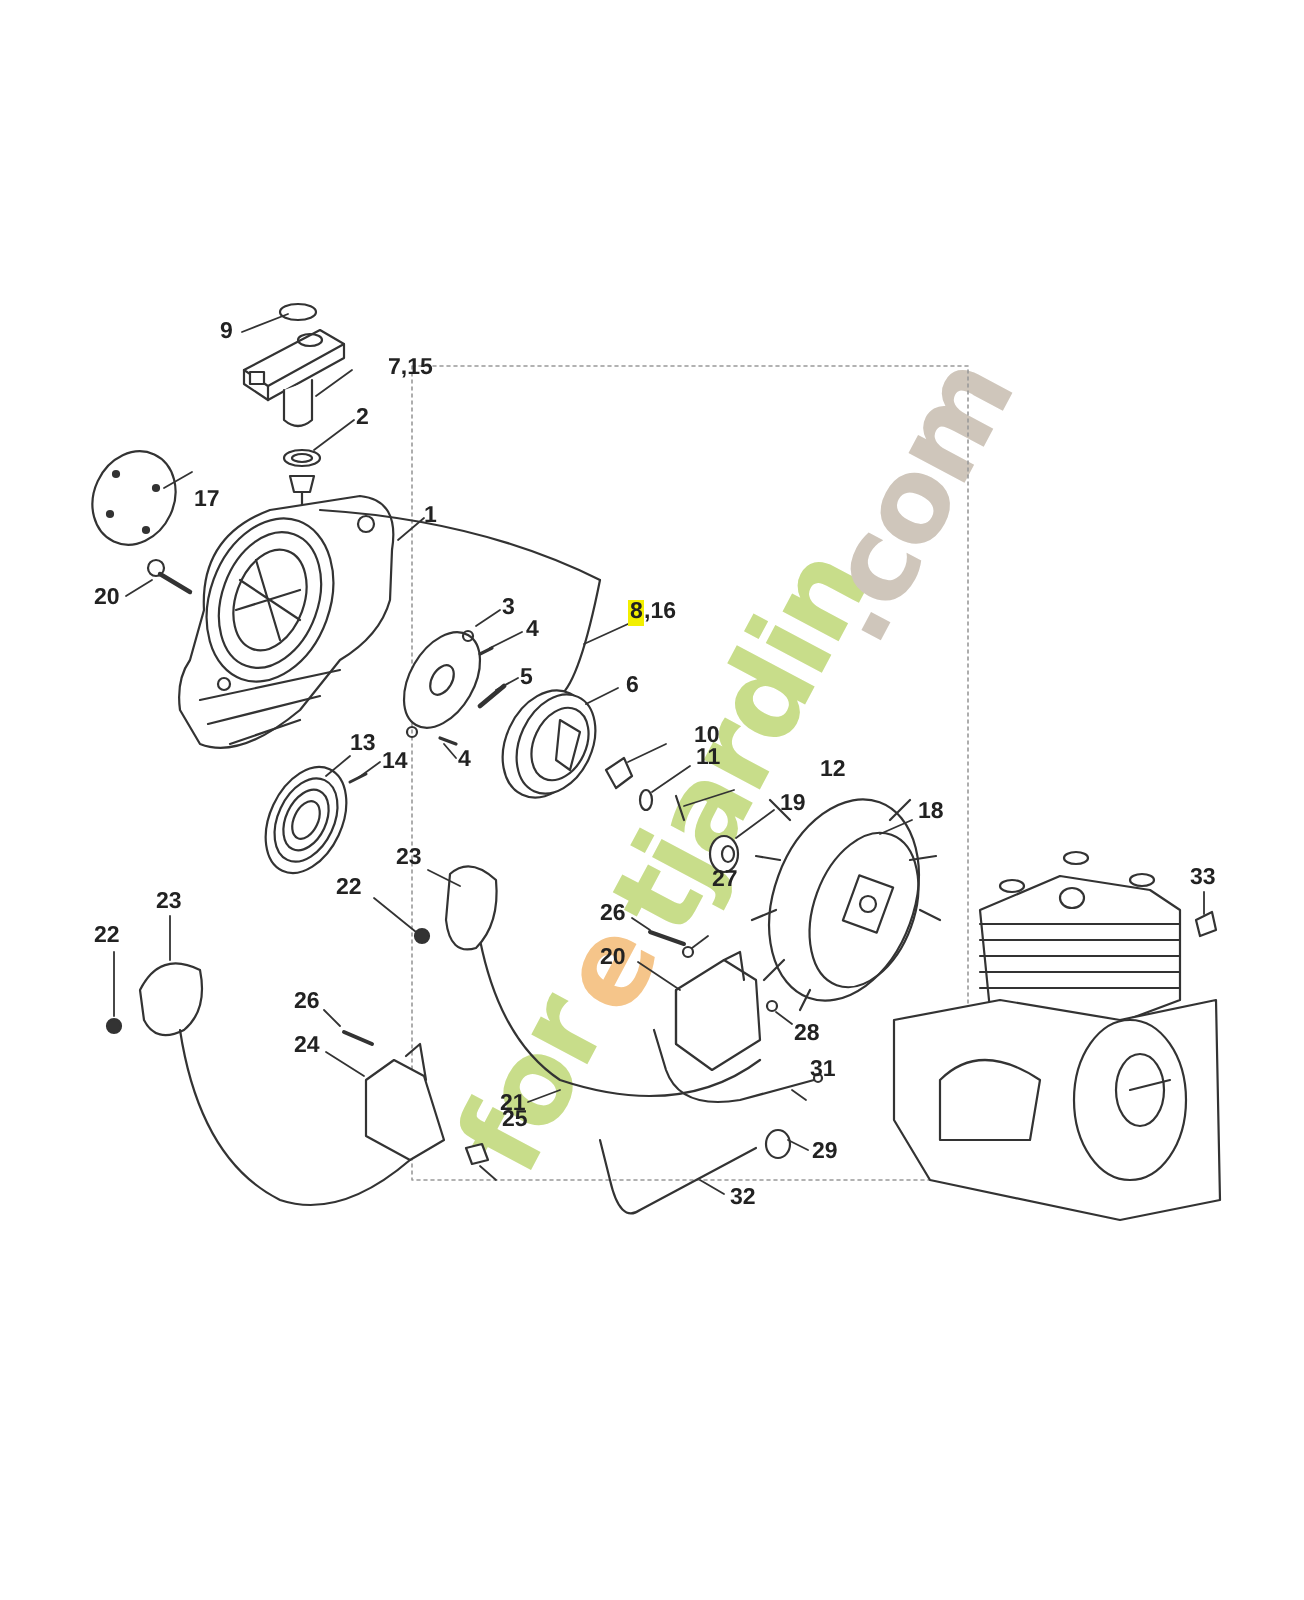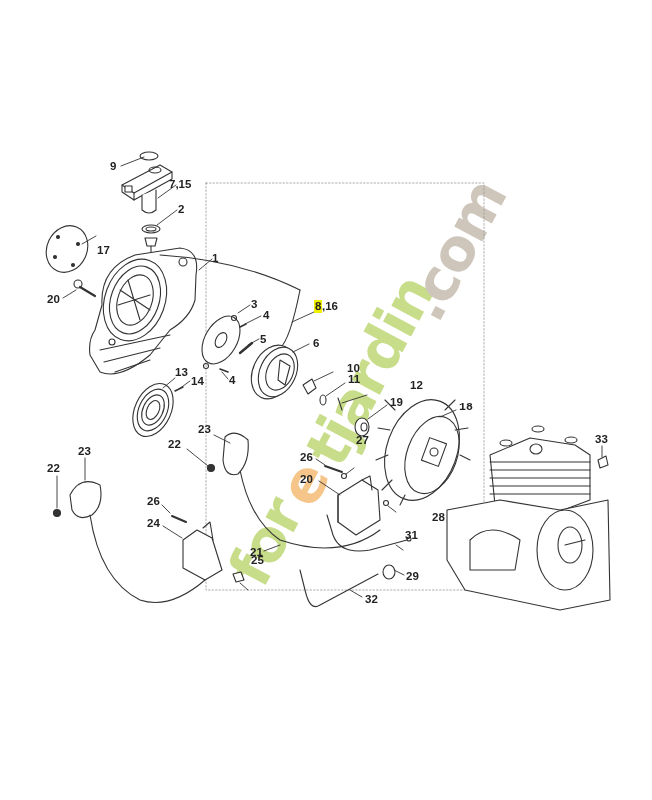--- a/index.html
+++ b/index.html
@@ -182,47 +182,47 @@
         <line x1="264" y1="551" x2="280" y2="545"></line>
         <line x1="403" y1="550" x2="396" y2="545"></line>
         <line x1="404" y1="575" x2="394" y2="570"></line>
         <line x1="248" y1="590" x2="240" y2="583"></line>
         <line x1="362" y1="597" x2="350" y2="590"></line>
       </g>
     </g>
   </svg>
 
   <div class="callout" style="left:110px;top:160px;">9</div>
-  <div class="callout" style="left:169px;top:178px;">7,15</div>
+  <div class="callout" style="left:194px;top:178px;">7,15</div>
   <div class="callout" style="left:178px;top:203px;">2</div>
   <div class="callout" style="left:97px;top:244px;">17</div>
   <div class="callout" style="left:212px;top:252px;">1</div>
   <div class="callout" style="left:47px;top:293px;">20</div>
   <div class="callout" style="left:251px;top:298px;">3</div>
   <div class="callout" style="left:263px;top:309px;">4</div>
   <div class="callout hl" style="left:314px;top:300px;">8</div>
   <div class="callout" style="left:322px;top:300px;">,16</div>
   <div class="callout" style="left:260px;top:333px;">5</div>
   <div class="callout" style="left:313px;top:337px;">6</div>
   <div class="callout" style="left:175px;top:366px;text-align:center;">13</div>
   <div class="callout" style="left:191px;top:375px;">14</div>
   <div class="callout" style="left:229px;top:374px;">4</div>
   <div class="callout" style="left:347px;top:362px;">10</div>
   <div class="callout" style="left:348px;top:373px;">11</div>
   <div class="callout" style="left:369px;top:379px;margin-left:41px;">12</div>
   <div class="callout" style="left:390px;top:396px;">19</div>
-  <div class="callout" style="left:459px;top:400px;font-family:Liberation Mono, monospace;">18</div>
+  <div class="callout" style="left:459px;top:400px;">18</div>
   <div class="callout" style="left:198px;top:423px;">23</div>
   <div class="callout" style="left:168px;top:438px;">22</div>
   <div class="callout" style="left:78px;top:445px;">23</div>
   <div class="callout" style="left:47px;top:462px;">22</div>
   <div class="callout" style="left:300px;top:451px;">26</div>
   <div class="callout" style="left:356px;top:434px;">27</div>
   <div class="callout" style="left:300px;top:473px;text-align:center;">20</div>
-  <div class="callout" style="left:397px;top:511px;margin-left:35px;">28</div>
+  <div class="callout" style="left:397px;top:511px;">28</div>
   <div class="callout" style="left:595px;top:433px;">33</div>
   <div class="callout" style="left:147px;top:495px;">26</div>
   <div class="callout" style="left:147px;top:517px;">24</div>
   <div class="callout" style="left:250px;top:546px;">21</div>
   <div class="callout" style="left:405px;top:529px;">31</div>
   <div class="callout" style="left:406px;top:570px;">29</div>
   <div class="callout" style="left:251px;top:554px;">25</div>
   <div class="callout" style="left:365px;top:593px;">32</div>
 </div>
 

